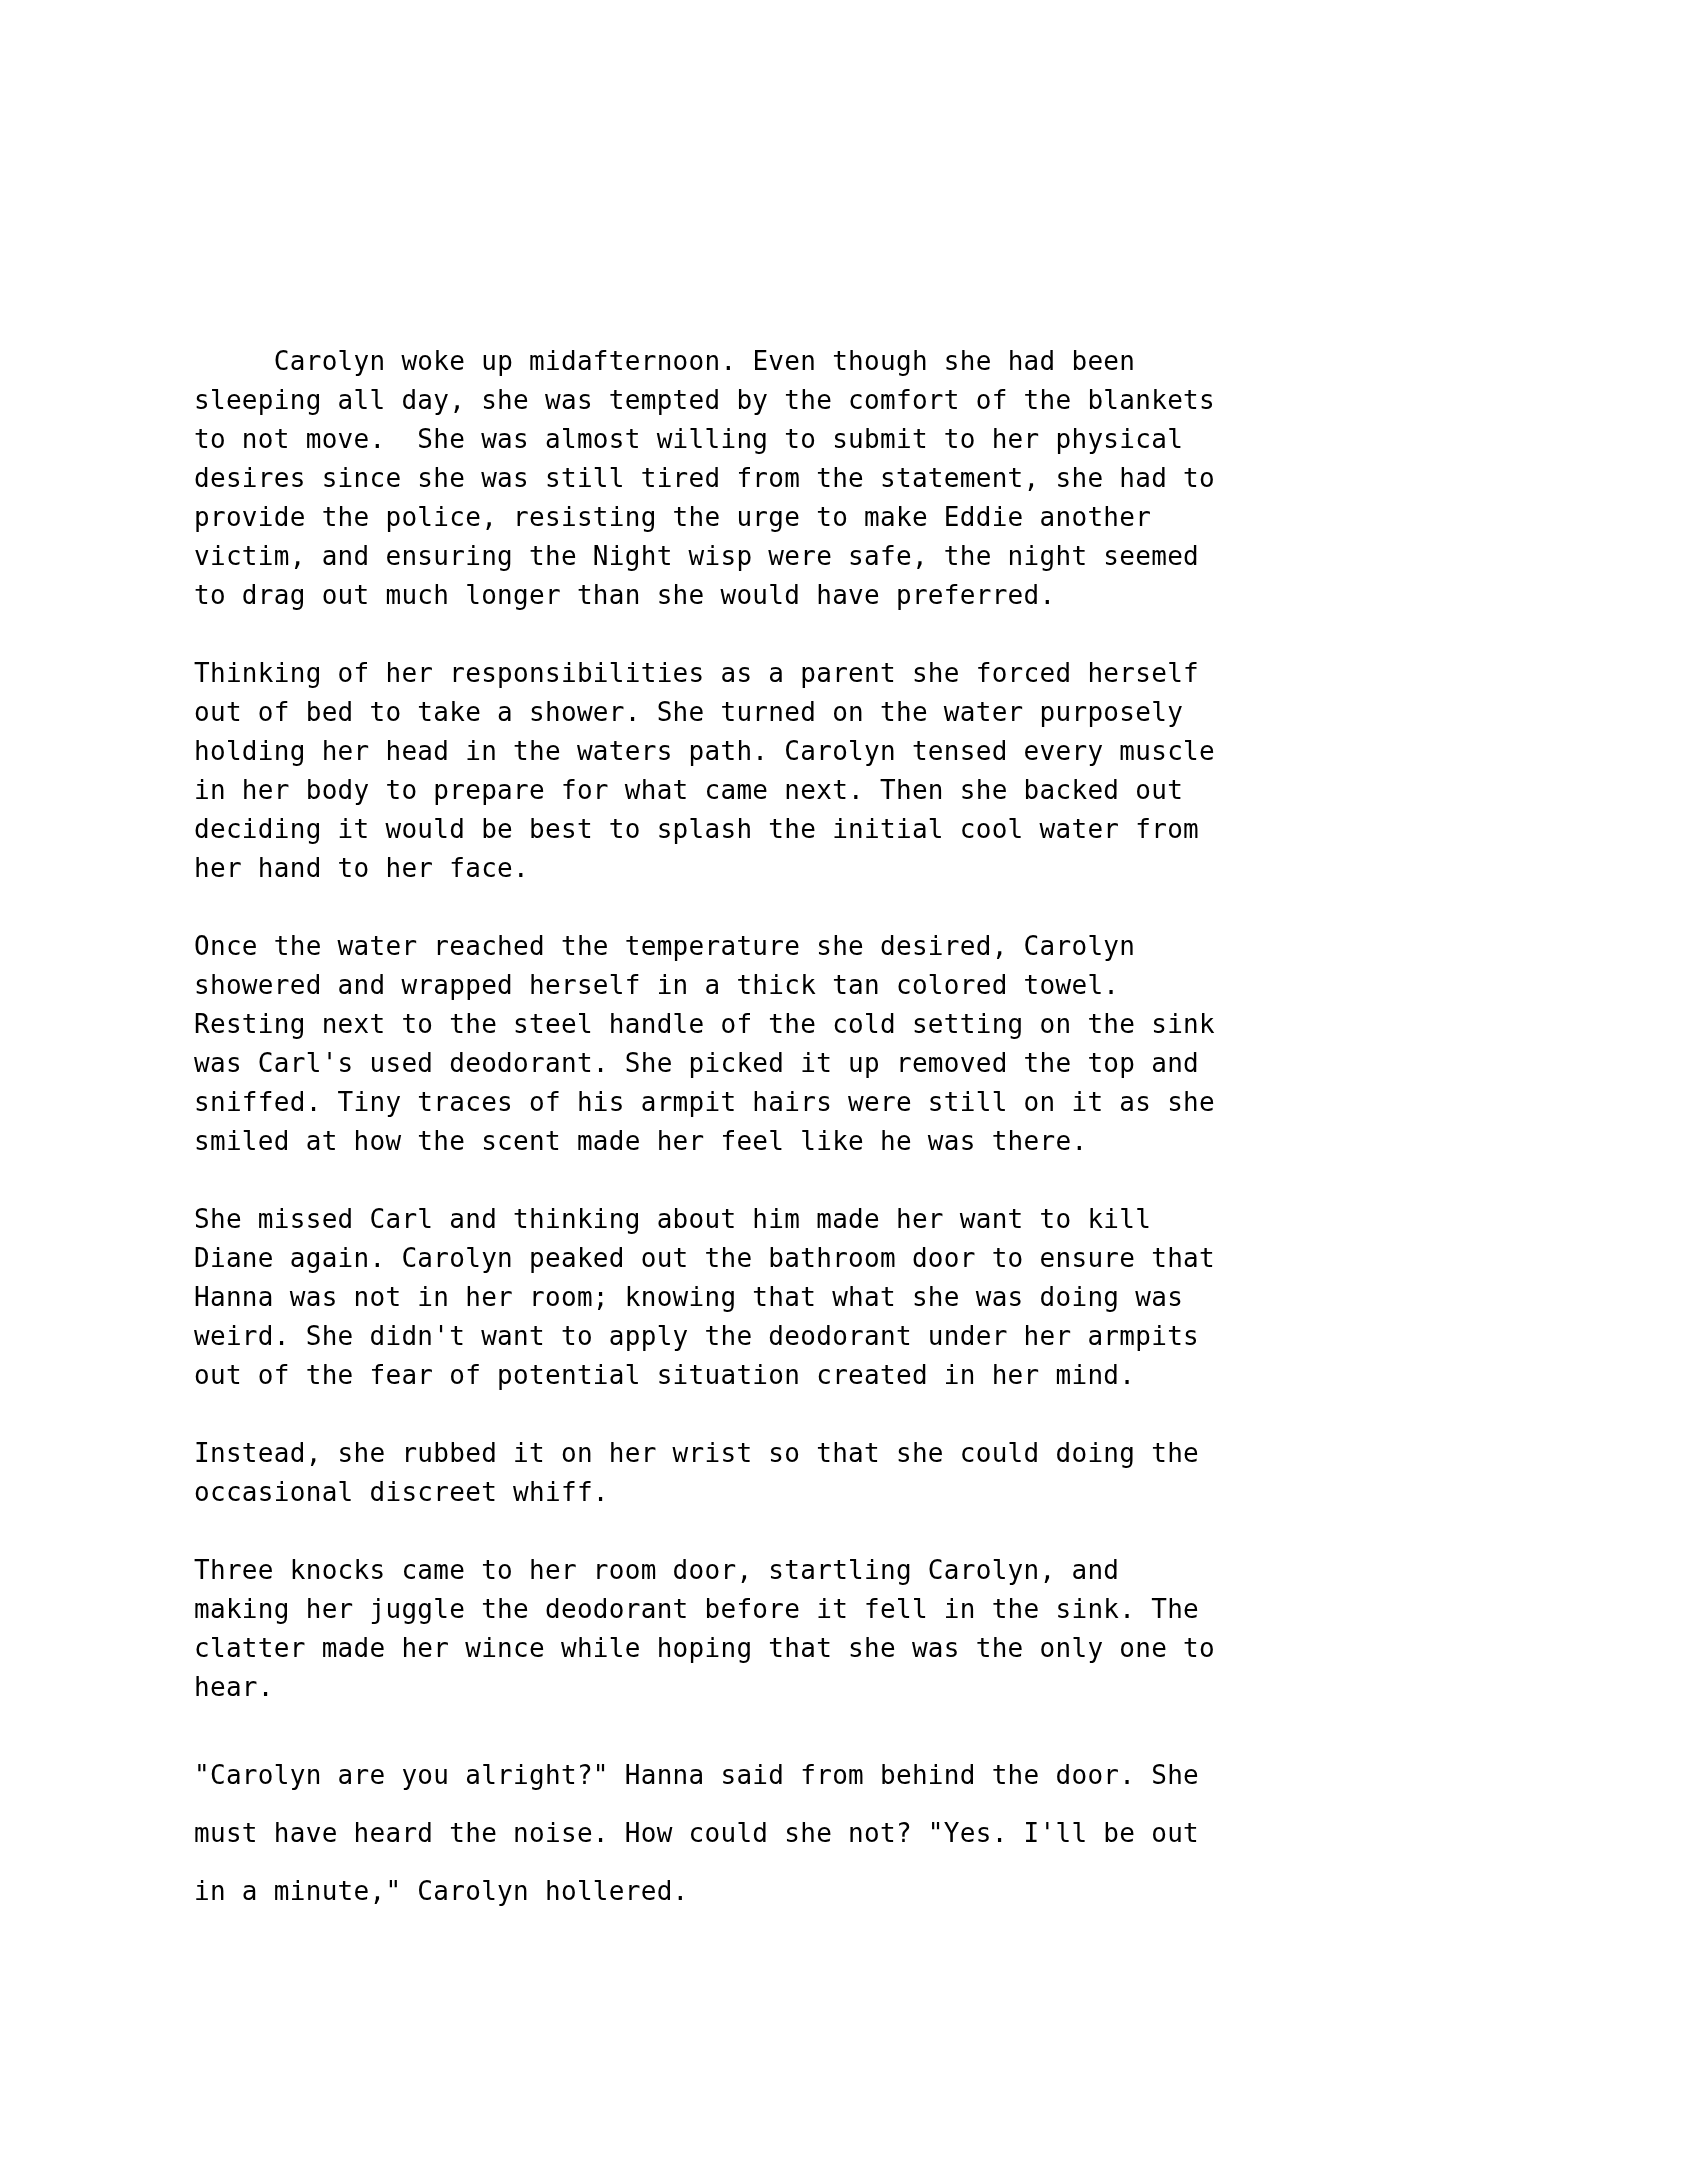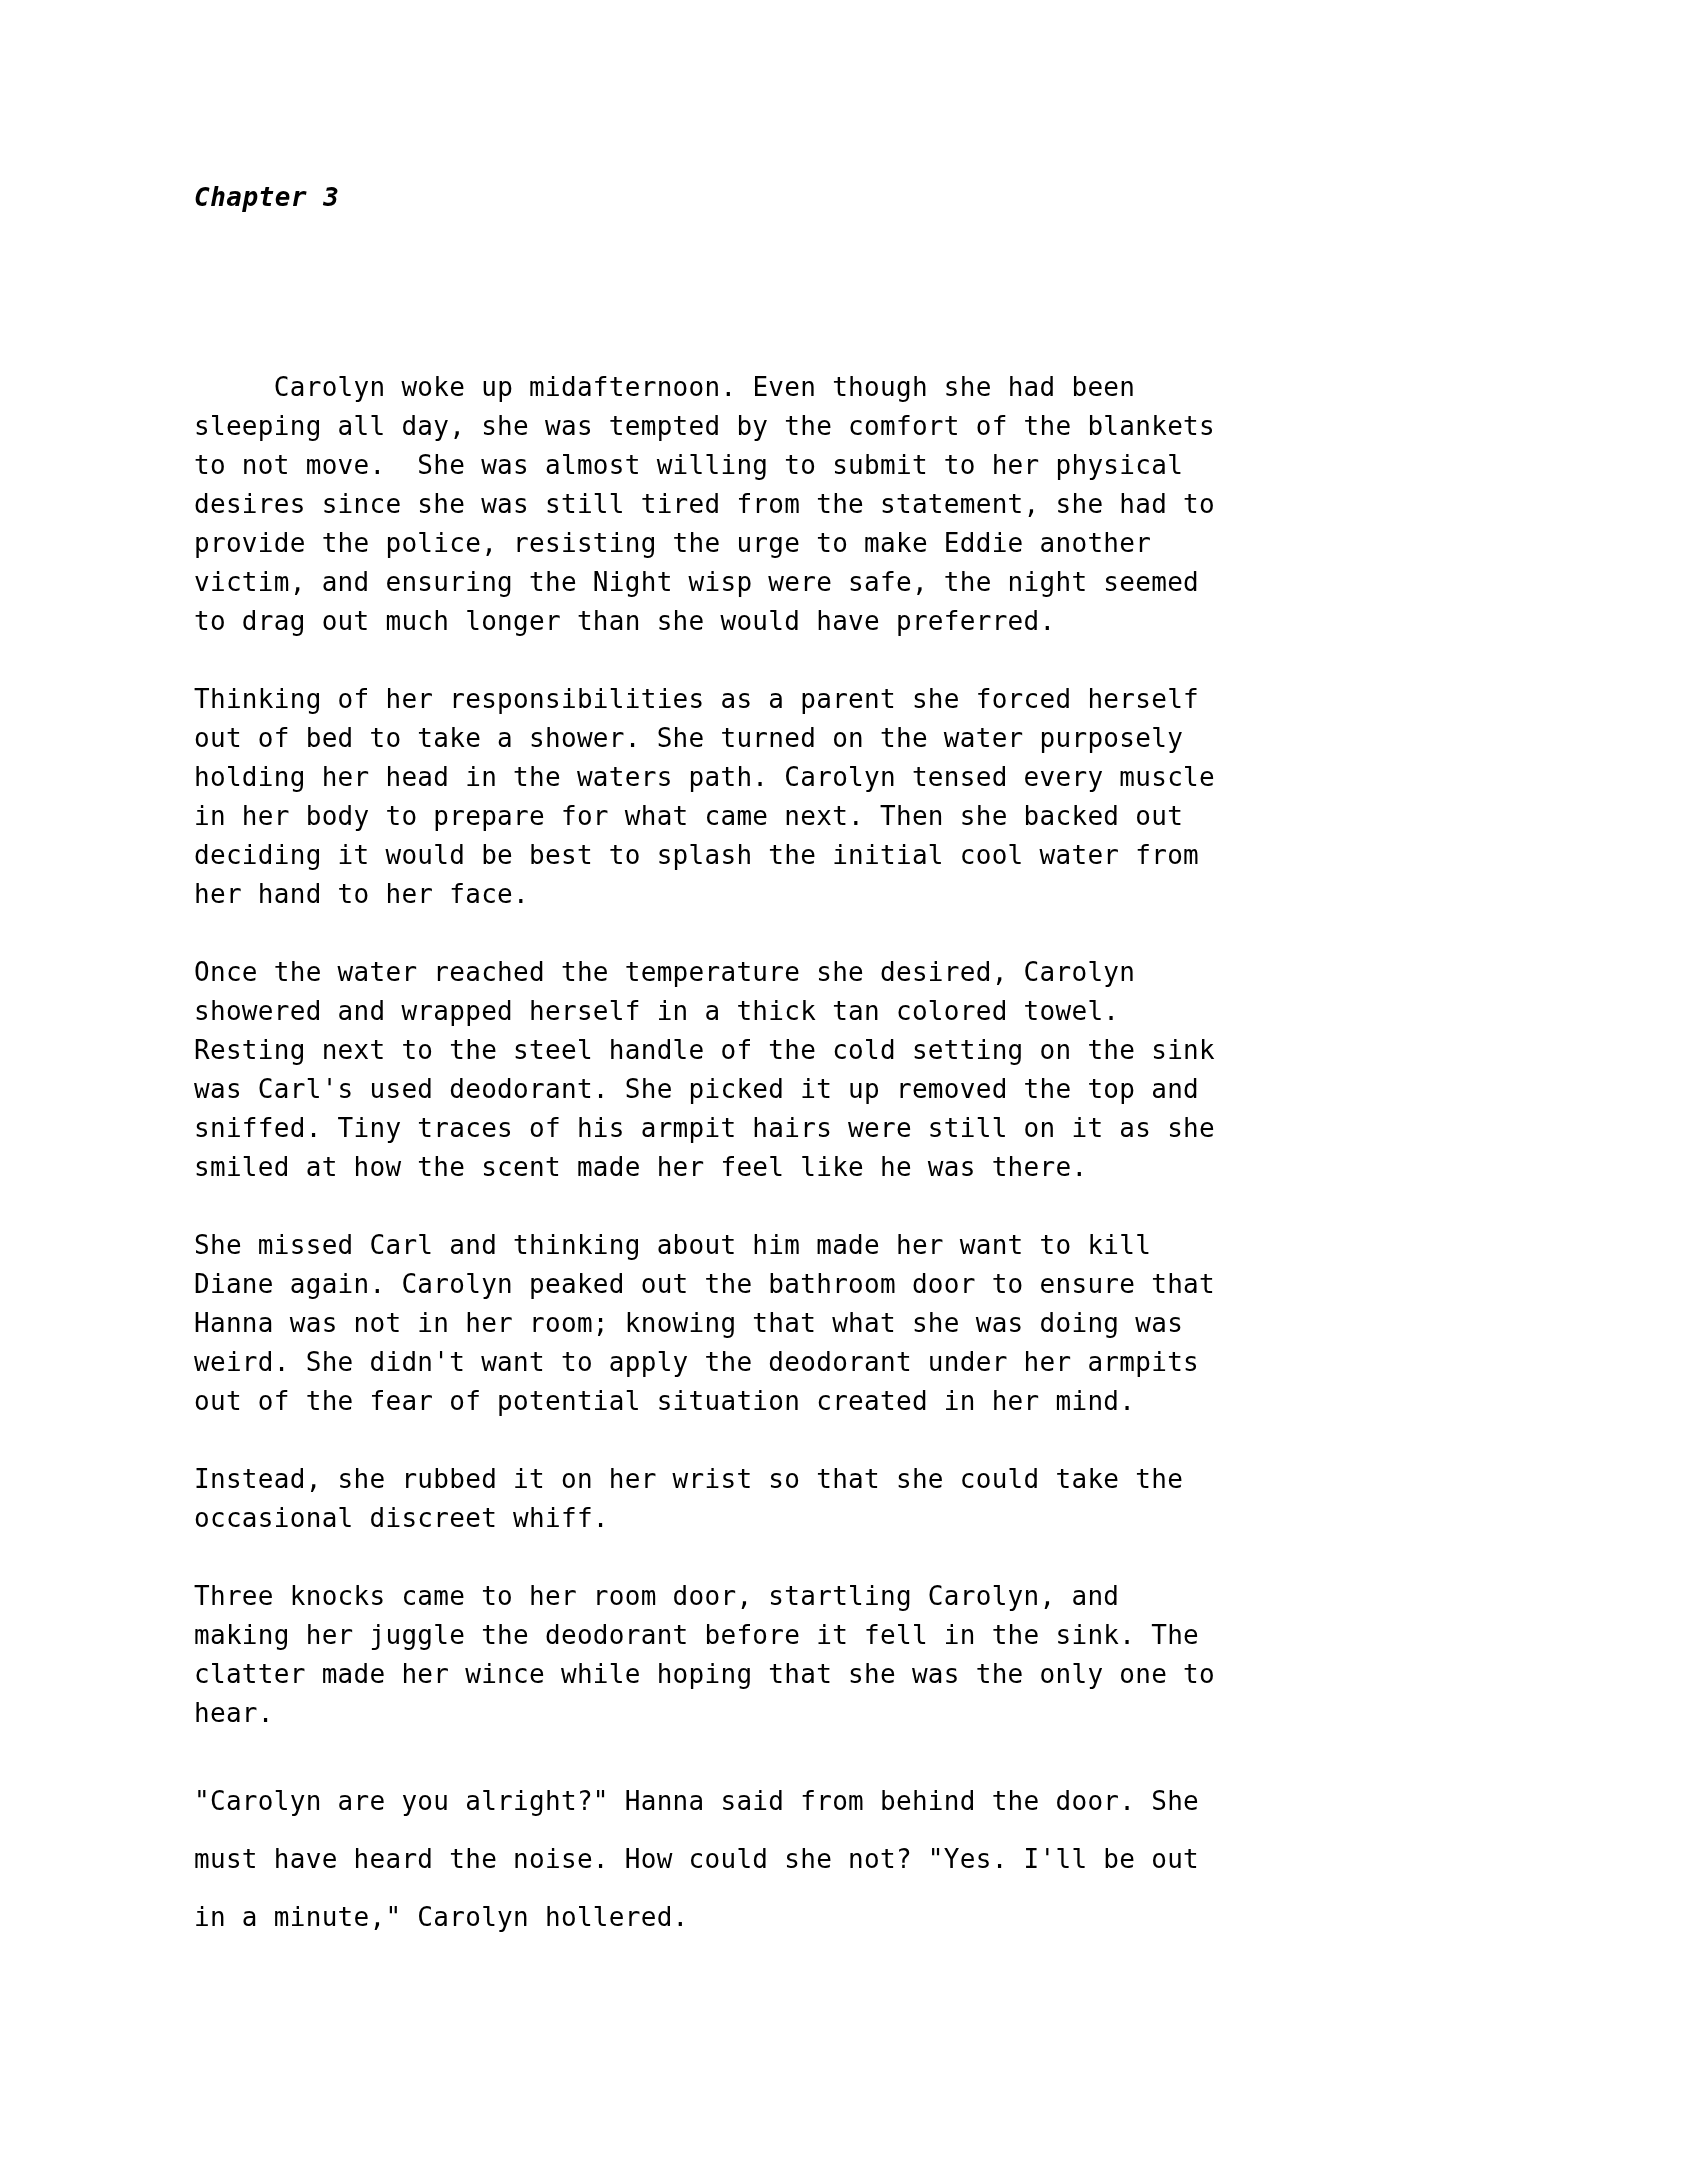--- a/index.html
+++ b/index.html
@@ -54,21 +54,20 @@
   .para:last-child {
     margin-bottom: 0;
   }
 </style>
 </head>
 <body>
 
 <div class="page">
   <div class="content">
 
-    <h1 class="chapter-heading">Chapter 3</h1>
 
     <div class="body-block">
 
       <p class="para indented">     Carolyn woke up midafternoon. Even though she had been
 sleeping all day, she was tempted by the comfort of the blankets
 to not move.  She was almost willing to submit to her physical
 desires since she was still tired from the statement, she had to
 provide the police, resisting the urge to make Eddie another
 victim, and ensuring the Night wisp were safe, the night seemed
 to drag out much longer than she would have preferred.</p>
@@ -86,21 +85,21 @@
 was Carl's used deodorant. She picked it up removed the top and
 sniffed. Tiny traces of his armpit hairs were still on it as she
 smiled at how the scent made her feel like he was there.</p>
 
       <p class="para">She missed Carl and thinking about him made her want to kill
 Diane again. Carolyn peaked out the bathroom door to ensure that
 Hanna was not in her room; knowing that what she was doing was
 weird. She didn't want to apply the deodorant under her armpits
 out of the fear of potential situation created in her mind.</p>
 
-      <p class="para">Instead, she rubbed it on her wrist so that she could take the
+      <p class="para">Instead, she rubbed it on her wrist so that she could doing the
 occasional discreet whiff.</p>
 
       <p class="para">Three knocks came to her room door, startling Carolyn, and
 making her juggle the deodorant before it fell in the sink. The
 clatter made her wince while hoping that she was the only one to
 hear.</p>
 
       <p class="para double-spaced">"Carolyn are you alright?" Hanna said from behind the door. She
 must have heard the noise. How could she not? "Yes. I'll be out
 in a minute," Carolyn hollered.</p>

